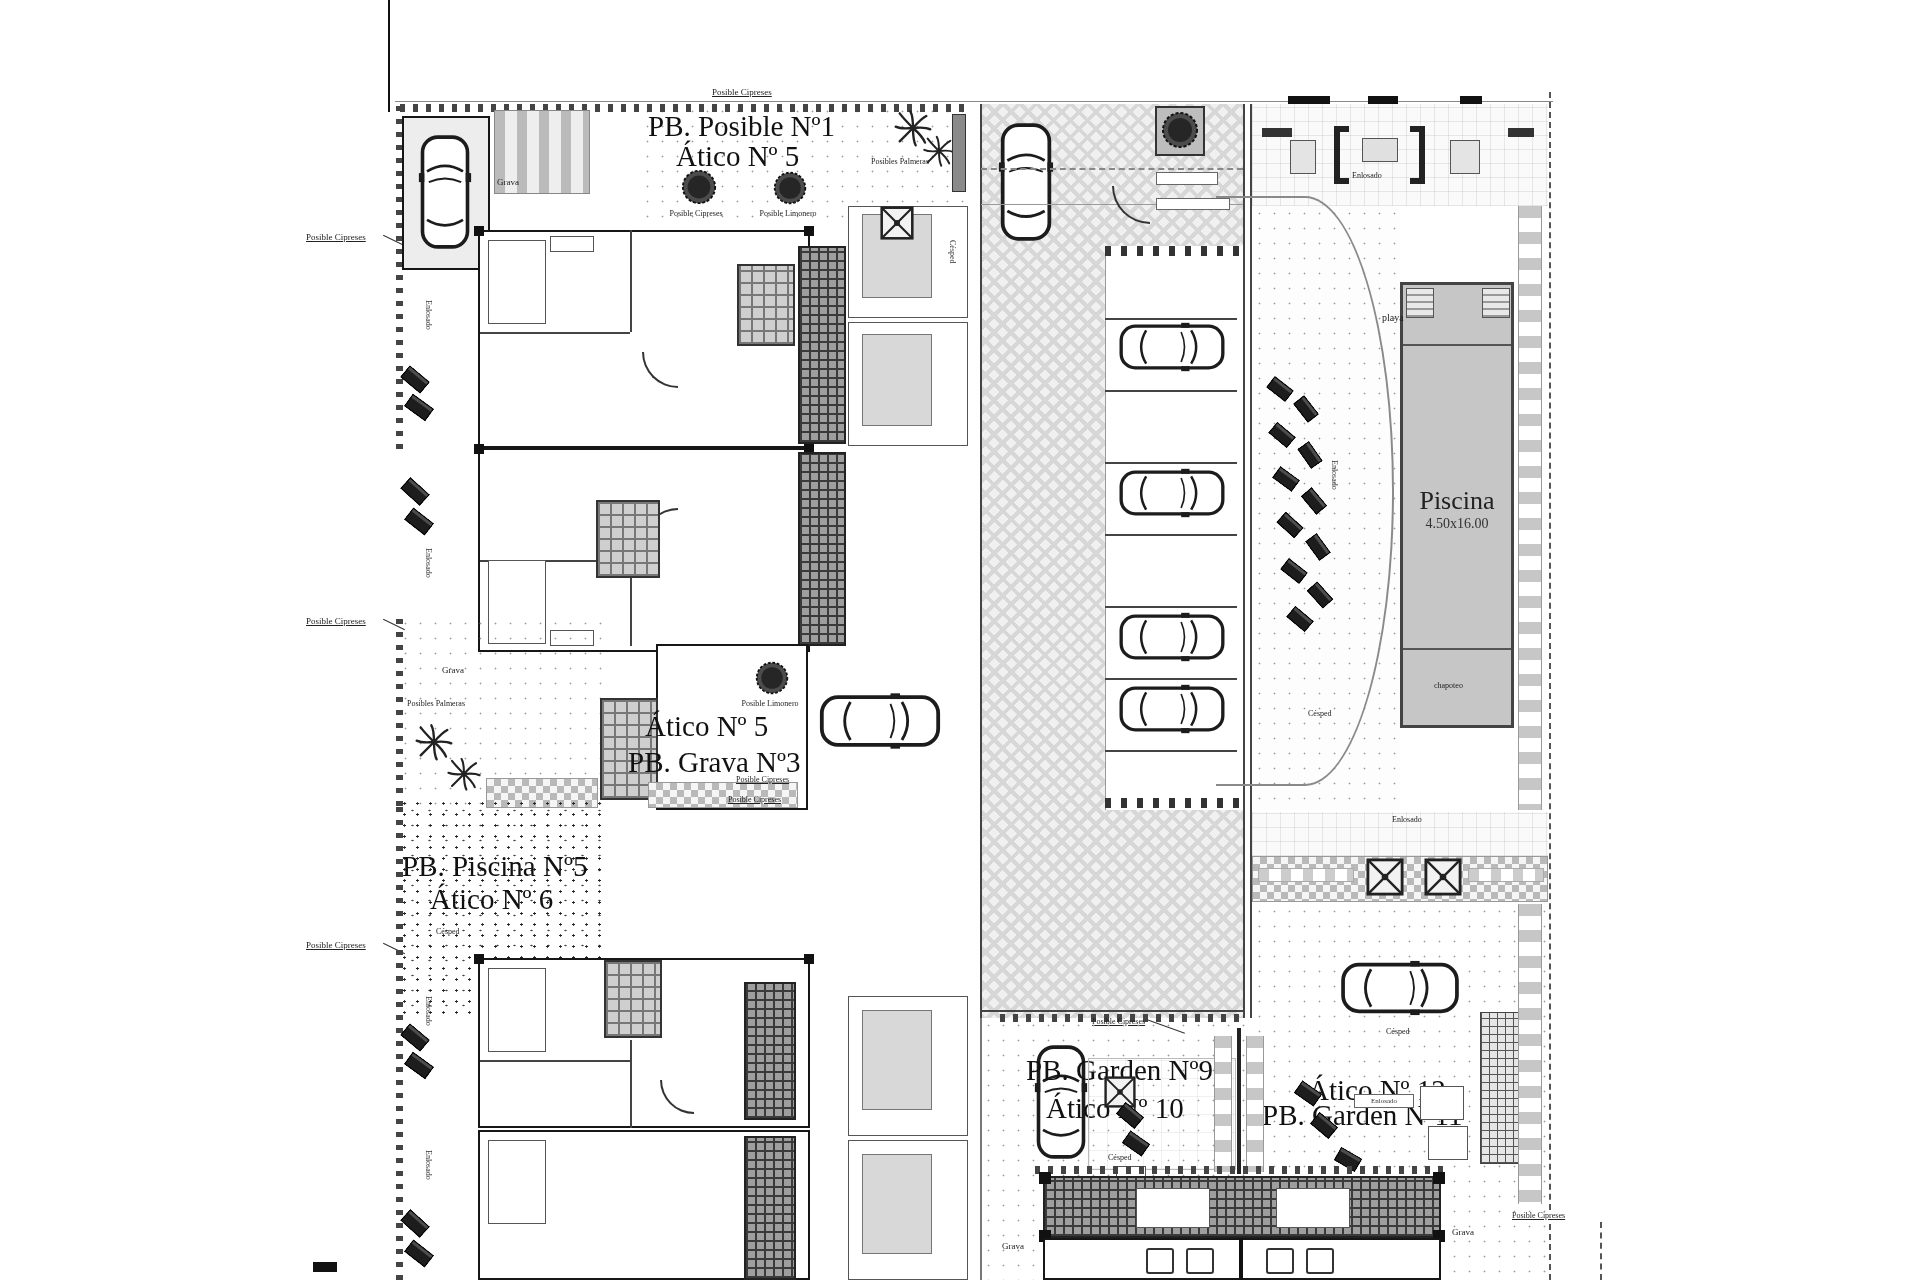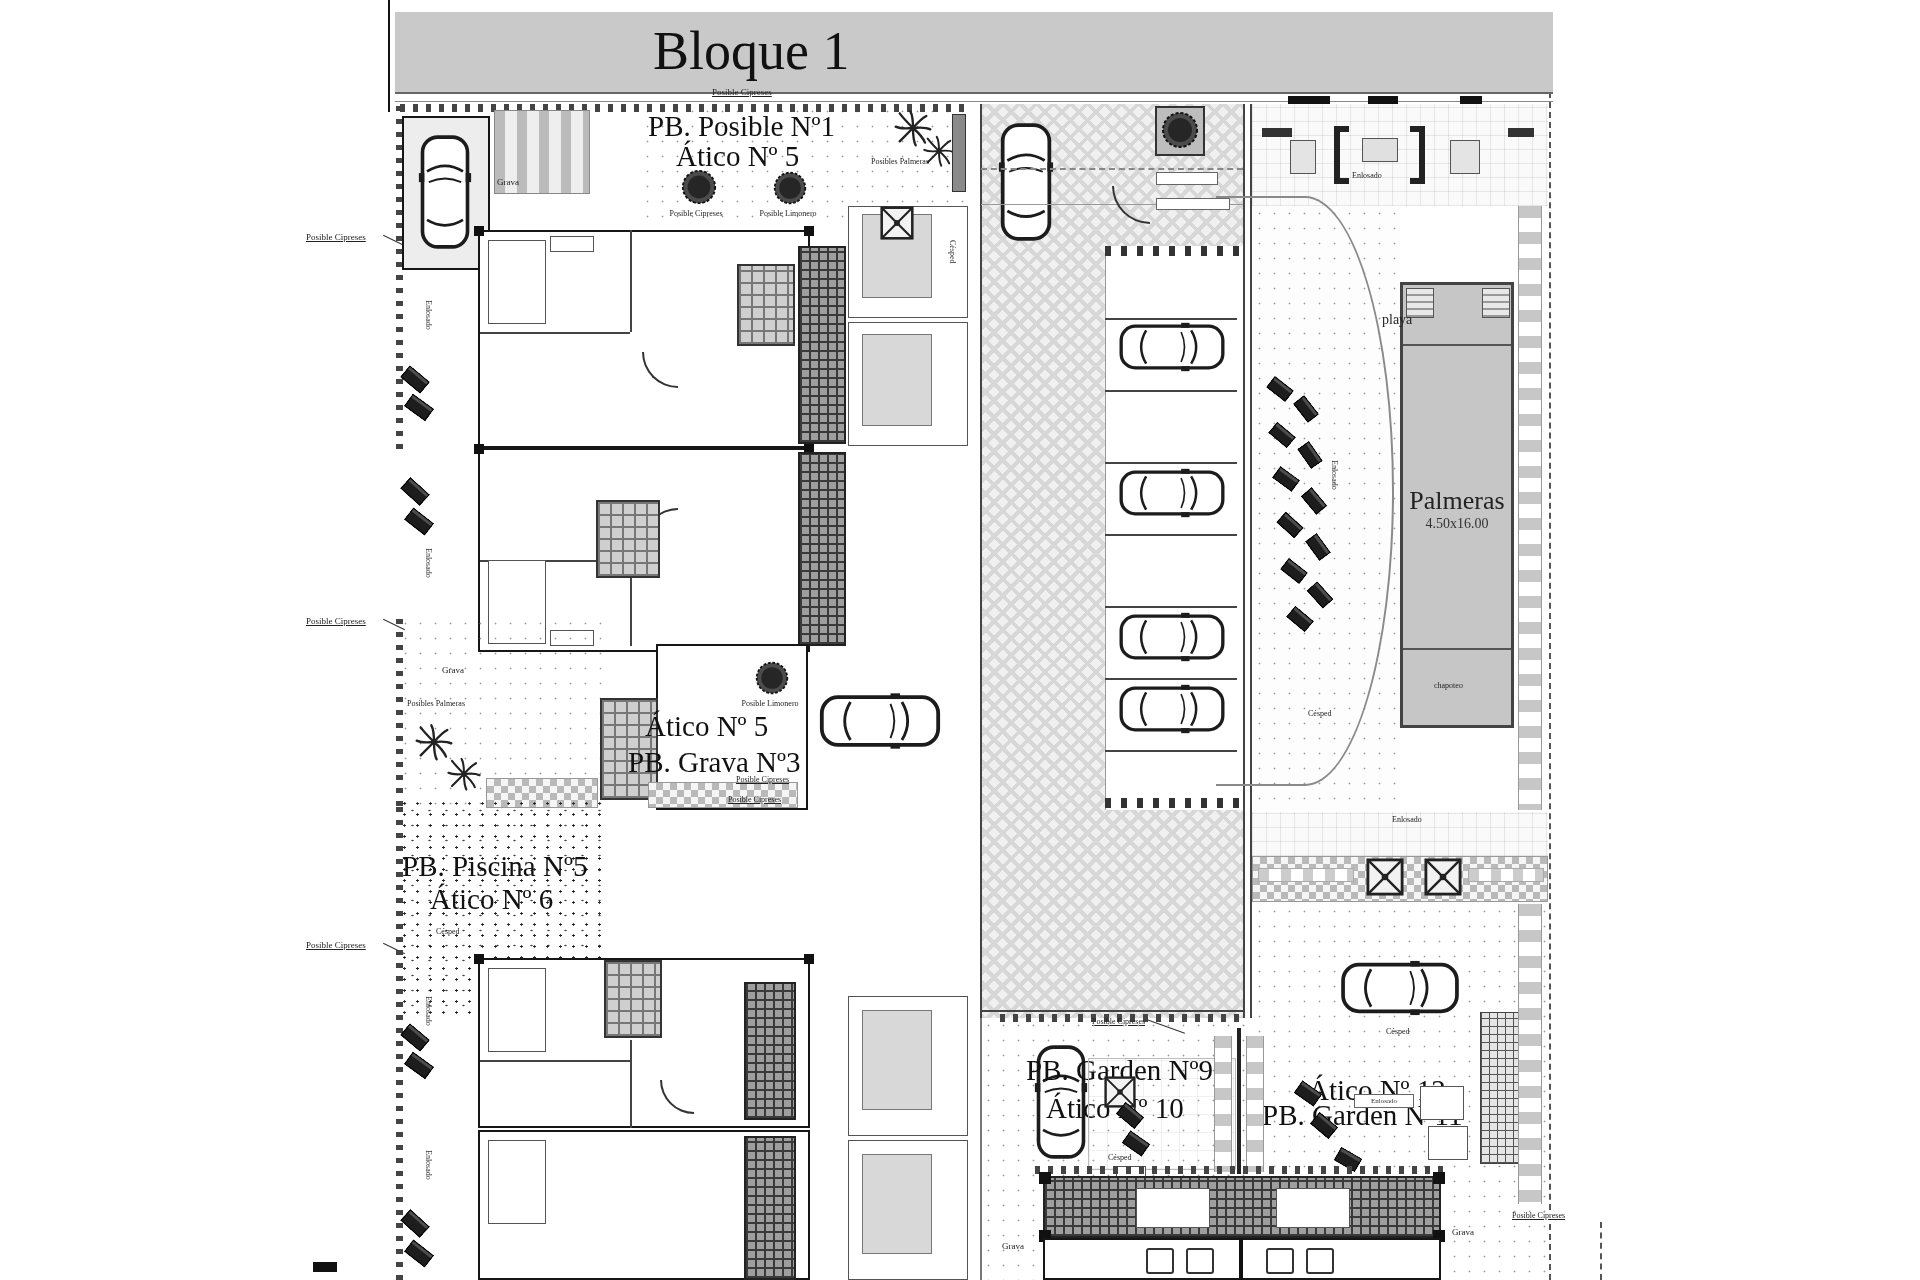--- a/index.html
+++ b/index.html
@@ -116,23 +116,20 @@
   <div class="abs dashv" style="left:1549px;top:92px;height:1188px"></div>
   <div class="abs dashv" style="left:1600px;top:1222px;height:58px"></div>
 
   <span class="abs lbl u" style="left:306px;top:233px">Posible Cipreses</span>
   <div class="abs" style="left:382px;top:240px;width:24px;height:1px;background:#333;transform:rotate(26deg)"></div>
   <span class="abs lbl u" style="left:306px;top:617px">Posible Cipreses</span>
   <div class="abs" style="left:382px;top:624px;width:24px;height:1px;background:#333;transform:rotate(26deg)"></div>
   <span class="abs lbl u" style="left:306px;top:941px">Posible Cipreses</span>
   <div class="abs" style="left:382px;top:948px;width:24px;height:1px;background:#333;transform:rotate(26deg)"></div>
 
-  <div class="abs titlebar" style="left:395px;top:12px;width:1158px;height:80px">
-    <span class="abs title-text" style="left:258px;top:8px">Bloque 1</span>
-  </div>
   <span class="abs lbl u" style="left:712px;top:88px">Posible Cipreses</span>
   <div class="abs" style="left:395px;top:101px;width:1158px;height:1px;background:#888"></div>
 
   <div class="abs dotsf" style="left:640px;top:104px;width:330px;height:122px"></div>
   <div class="abs hedgeh" style="left:400px;top:104px;width:565px"></div>
   <div class="abs hedgev" style="left:396px;top:104px;height:345px"></div>
   <div class="abs wall" style="left:402px;top:116px;width:88px;height:154px;background:#ededed"></div>
   <svg class="abs" style="left:418px;top:128px" width="54" height="128">
       <use href="#car-v"></use>
     </svg>
@@ -317,23 +314,23 @@
   <div class="abs lounger" style="left:1306px;top:540px;width:24px;height:14px;transform:rotate(54deg)"></div>
   <div class="abs lounger" style="left:1282px;top:564px;width:24px;height:14px;transform:rotate(38deg)"></div>
   <div class="abs lounger" style="left:1308px;top:588px;width:24px;height:14px;transform:rotate(48deg)"></div>
   <div class="abs lounger" style="left:1288px;top:612px;width:24px;height:14px;transform:rotate(40deg)"></div>
   <span class="abs vlbl" style="left:1330px;top:460px">Enlosado</span>
   <span class="abs lbl" style="left:1308px;top:710px;font-size:8px">Césped</span>
 
   <div class="abs" style="left:1400px;top:282px;width:114px;height:446px;background:#c6c6c6;border:3px solid #444;box-sizing:border-box"></div>
   <div class="abs" style="left:1406px;top:288px;width:26px;height:28px;background:repeating-linear-gradient(0deg,#999 0 2px,#e8e8e8 2px 7px);border:1px solid #555"></div>
   <div class="abs" style="left:1482px;top:288px;width:26px;height:28px;background:repeating-linear-gradient(0deg,#999 0 2px,#e8e8e8 2px 7px);border:1px solid #555"></div>
-  <span class="abs lbl" style="left:1382px;top:312px;font-size:14px">playa</span>
+  <span class="abs lbl" style="left:1382px;top:312px;font-size:10px">playa</span>
   <div class="abs" style="left:1403px;top:344px;width:108px;height:2px;background:#555"></div>
-  <span class="abs pool-title" style="left:1402px;top:486px">Palmeras</span>
+  <span class="abs pool-title" style="left:1402px;top:486px">Piscina</span>
   <span class="abs pool-dims" style="left:1402px;top:516px">4.50x16.00</span>
   <div class="abs" style="left:1403px;top:648px;width:108px;height:2px;background:#555"></div>
   <span class="abs lbl" style="left:1434px;top:682px;font-size:8px">chapoteo</span>
   <div class="abs stonesv" style="left:1518px;top:206px;width:24px;height:604px"></div>
 
   <div class="abs tile" style="left:1252px;top:812px;width:296px;height:44px"></div>
   <span class="abs lbl" style="left:1392px;top:816px;font-size:8px">Enlosado</span>
   <div class="abs checker" style="left:1252px;top:856px;width:296px;height:46px"></div>
   <svg class="abs" style="left:1366px;top:858px" width="38" height="38">
       <use href="#parasol"></use>

